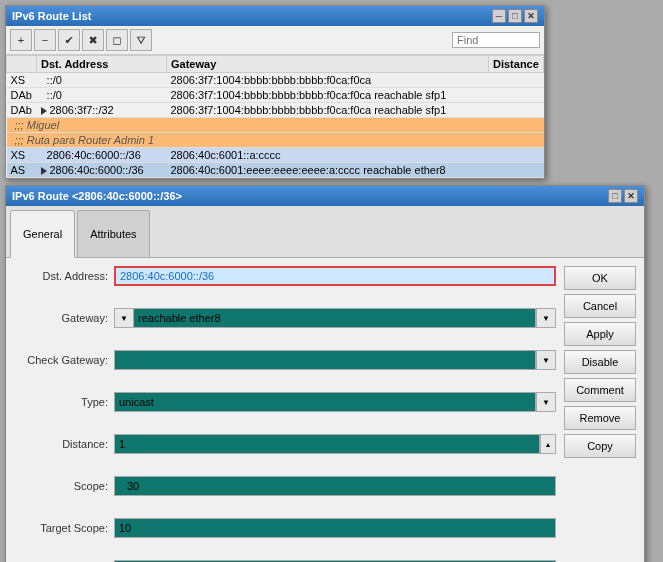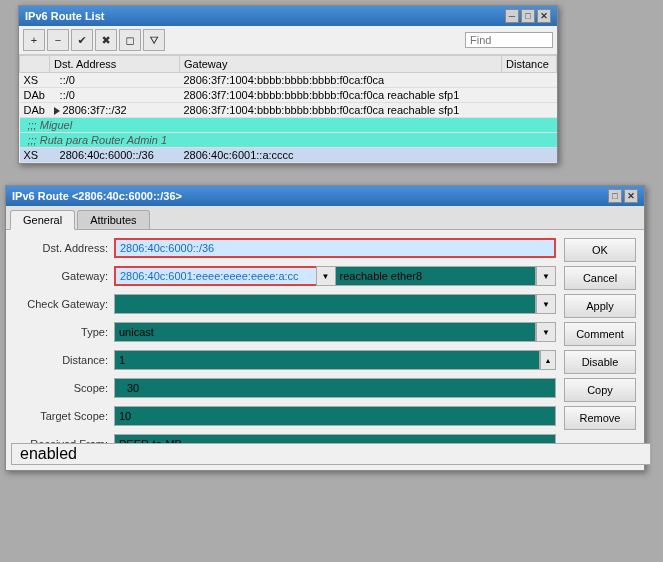--- a/index.html
+++ b/index.html
@@ -47,21 +47,21 @@
       display: flex;
       align-items: center;
       justify-content: center;
       cursor: pointer;
       color: #333;
     }
 
     
     .route-list-window {
       top: 5px;
-      left: 18px;
+      left: 5px;
       width: 540px;
     }
 
     .toolbar {
       display: flex;
       align-items: center;
       gap: 2px;
       padding: 3px 4px;
       background: #f0f0f0;
       border-bottom: 1px solid #ccc;
@@ -98,36 +98,36 @@
     }
 
     .route-table thead tr {
       background: #e8e8e8;
     }
 
     .route-table th {
       border: 1px solid #ccc;
       padding: 2px 4px;
       text-align: left;
-      font-weight: normal;
+      font-weight: bold;
       white-space: nowrap;
     }
 
     .route-table td {
       border-bottom: 1px solid #ddd;
       padding: 1px 4px;
       white-space: nowrap;
     }
 
     .route-table tr.selected {
       background: #b8cfe8;
     }
 
     .route-table tr.section-header td {
-      background: #5eead4;
+      background: #fdba74;
       color: #555;
       font-style: italic;
       padding-left: 8px;
     }
 
     .route-table tr.highlighted {
       background: #c8d8f0;
     }
 
     .triangle {
@@ -168,21 +168,21 @@
 
     .tabs {
       display: flex;
       background: #e0e0e0;
       border-bottom: 1px solid #aaa;
       padding: 4px 4px 0 4px;
       gap: 2px;
     }
 
     .tab {
-      padding: 3px 12px;
+      padding: 17px 12px;
       border: 1px solid #aaa;
       border-bottom: none;
       background: #d0d0d0;
       cursor: pointer;
       font-size: 11px;
       border-radius: 3px 3px 0 0;
     }
 
     .tab.active {
       background: #f0f0f0;
@@ -191,21 +191,21 @@
     }
 
     .form-area {
       padding: 8px;
       background: #f0f0f0;
     }
 
     .form-group {
       display: flex;
       align-items: center;
-      margin-bottom: 8px;
+      margin-bottom: 22px;
     }
 
     .form-label {
       width: 100px;
       text-align: right;
       padding-right: 6px;
       color: #333;
       flex-shrink: 0;
     }
 
@@ -352,20 +352,26 @@
           </tr>
           <tr class="section-header">
             <td colspan="4">;;; Ruta para Router Admin 1</td>
           </tr>
           <tr class="highlighted">
             <td>XS</td>
             <td>&nbsp;&nbsp;2806:40c:6000::/36</td>
             <td>2806:40c:6001::a:cccc</td>
             <td></td>
           </tr>
+          <tr class="selected">
+            <td>AS</td>
+            <td><span class="triangle"></span>2806:40c:6000::/36</td>
+            <td>2806:40c:6001:eeee:eeee:eeee:a:cccc reachable ether8</td>
+            <td></td>
+          </tr>
         </tbody>
       </table>
     </div>
   </div>
 </div>
 
 <div class="window route-edit-window">
   <div class="window-titlebar">
     <span>IPv6 Route &lt;2806:40c:6000::/36&gt;</span>
     <div class="titlebar-buttons">
@@ -381,21 +387,20 @@
     <div class="form-area" style="flex:1; min-width:0;">
 
       <div class="form-group">
         <span class="form-label">Dst. Address:</span>
         <input class="form-input highlighted" type="text" value="2806:40c:6000::/36" style="">
       </div>
 
       <div class="form-group">
         <span class="form-label">Gateway:</span>
         <div class="gw-input-wrap">
-          <input class="form-input highlighted" type="text" style="flex: 1 1 0%; border-right: none;" value="2806:40c:6001:eeee:eeee:eeee:a:cc">
           <div class="select-arrow">▼</div>
           <input class="form-input" type="text" style="width: 130px; border-left: none;" value="reachable ether8">
           <div class="select-arrow">▼</div>
         </div>
       </div>
 
       <div class="form-group">
         <span class="form-label">Check Gateway:</span>
         <div class="form-input-with-arrow">
           <input class="form-input" type="text" style="flex: 1 1 0%;" value="">
@@ -433,23 +438,23 @@
         <span class="form-label">Received From:</span>
         <input class="form-input" type="text" style="flex: 1 1 0%;" value="PEER-to-MB">
       </div>
 
     </div>
 
     <div style="display:flex; flex-direction:column; gap:4px; padding:8px 6px 8px 0; width:80px; flex-shrink:0;">
       <button class="action-btn">OK</button>
       <button class="action-btn">Cancel</button>
       <button class="action-btn">Apply</button>
+      <button class="action-btn">Disable</button>
       <button class="action-btn">Comment</button>
-      <button class="action-btn">Disable</button>
+      <button class="action-btn">Remove</button>
       <button class="action-btn">Copy</button>
-      <button class="action-btn">Remove</button>
     </div>
   </div>
 
   <div class="status-bar">
     <div class="status-cell">enabled</div>
   </div>
 </div>
 
 </body></html>

